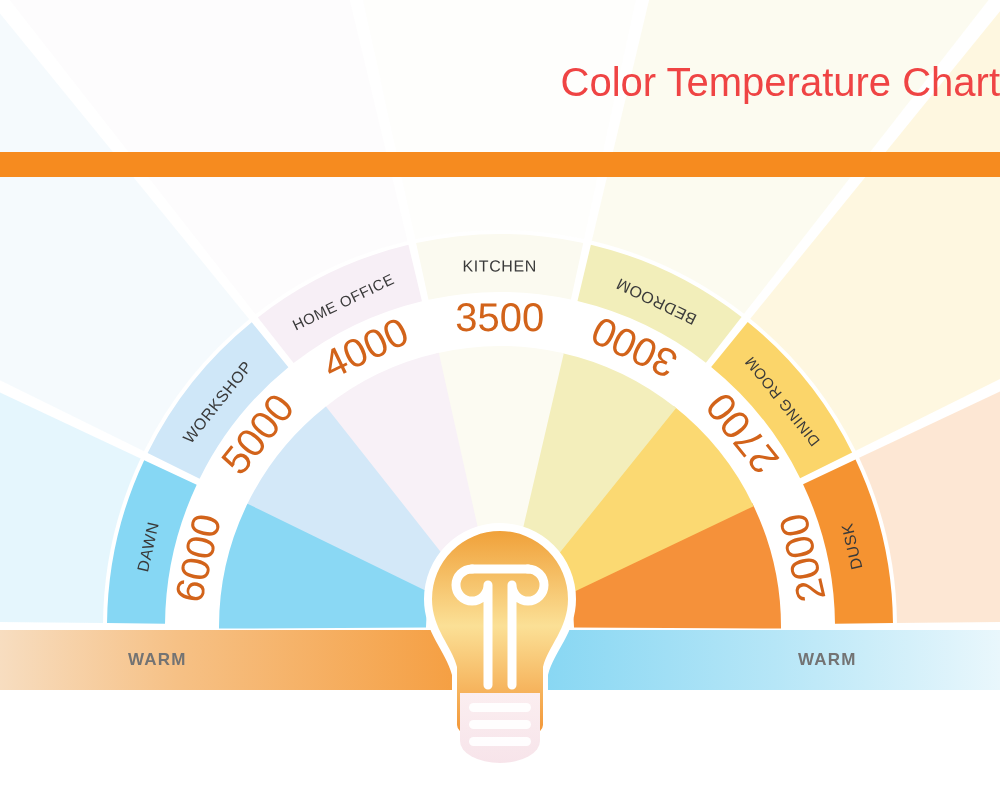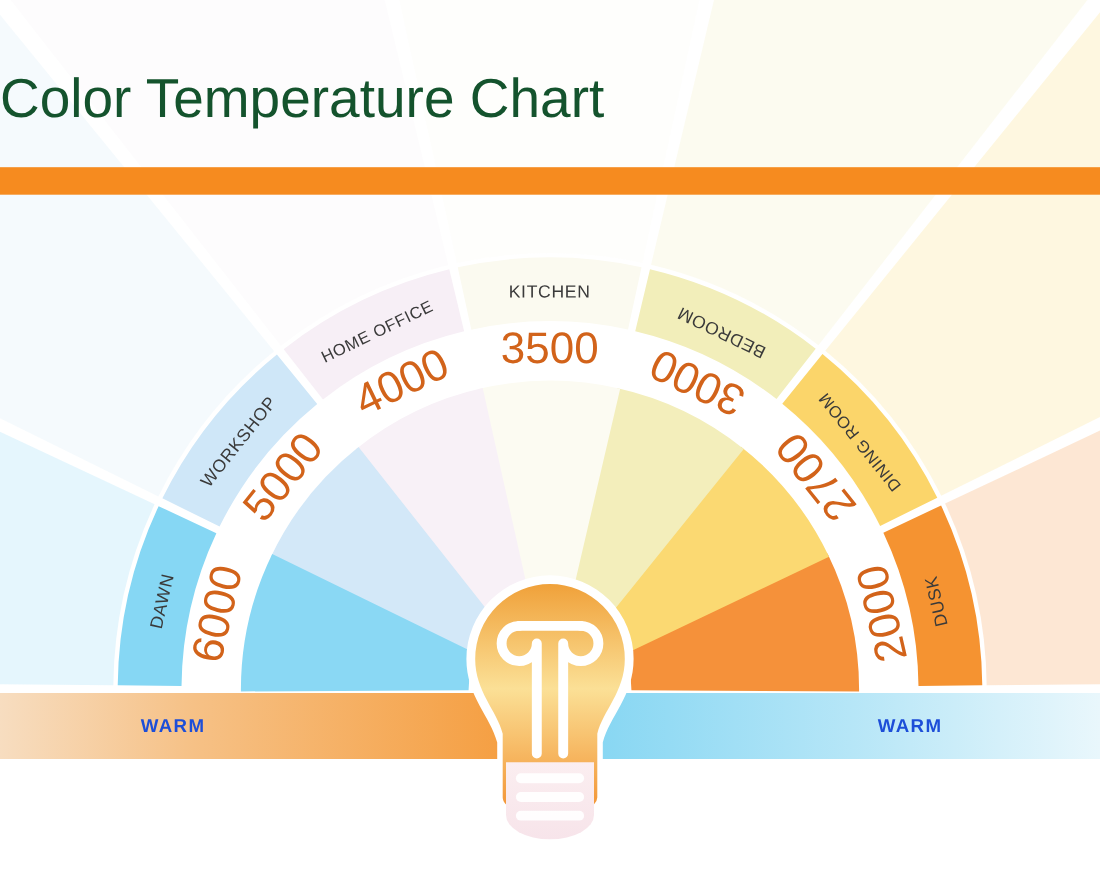--- a/index.html
+++ b/index.html
@@ -6,33 +6,33 @@
   body{
     width:1000px;height:809px;overflow:hidden;
     background:#ffffff;
     font-family:"Liberation Sans", sans-serif;
     position:relative;
   }
   #stage{position:absolute;left:0;top:0;width:1000px;height:809px;}
   svg{position:absolute;left:0;top:0;}
   .title{
     position:absolute;left:0;top:60px;width:1000px;
-    text-align:left;
-    font-size:50px;font-weight:400;letter-spacing:0px;
-    color:#14532d;
+    text-align:right;
+    font-size:40px;font-weight:400;letter-spacing:0px;
+    color:#ef4444;
     font-family:"Liberation Sans", sans-serif;
   }
   .bar-top{
     position:absolute;left:0;top:152px;width:1000px;height:25px;
     background:#f68b1f;
   }
   .zone-label{
     position:absolute;top:650px;
     font-size:17px;font-weight:bold;letter-spacing:1.2px;
-    color:#1d4ed8;
+    color:#737373;
   }
   .arc-text{font-family:"Liberation Sans", sans-serif;}
 </style>
 </head>
 <body>
 
 <div id="stage">
 
   <svg id="bg-rays" width="1000" height="809" viewBox="0 0 1000 809" aria-hidden="true">
       <path d="M1399.9546790198863,617.9680727298337 A900,900 0 0 0 1314.1770665680847,243.4433493281744 L859.1425504750329,457.8088996480947 A397,397 0 0 1 896.9800084121053,623.0159165263822 Z" fill="#f5913a" opacity="0.22"></path>

